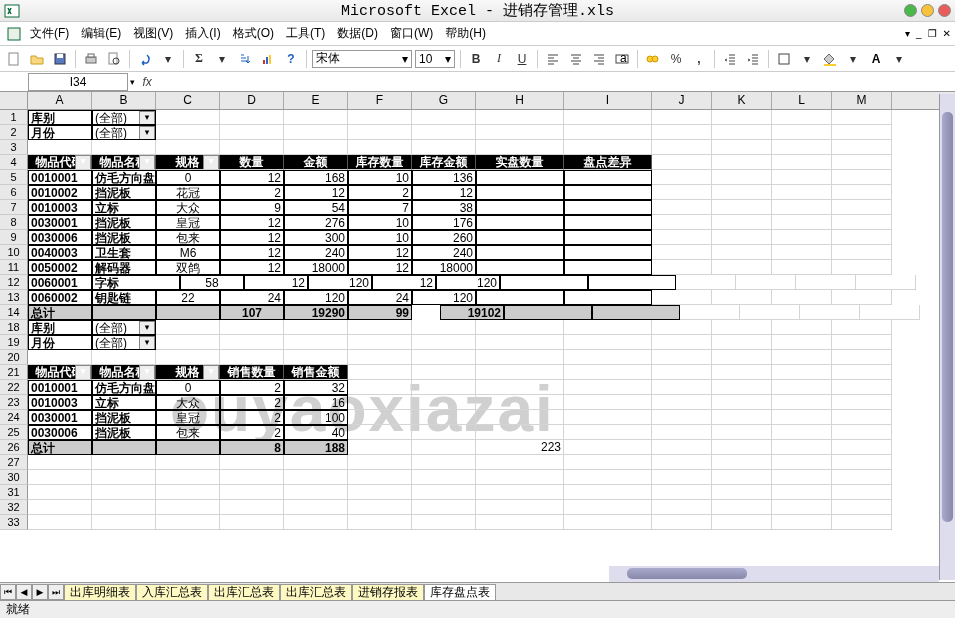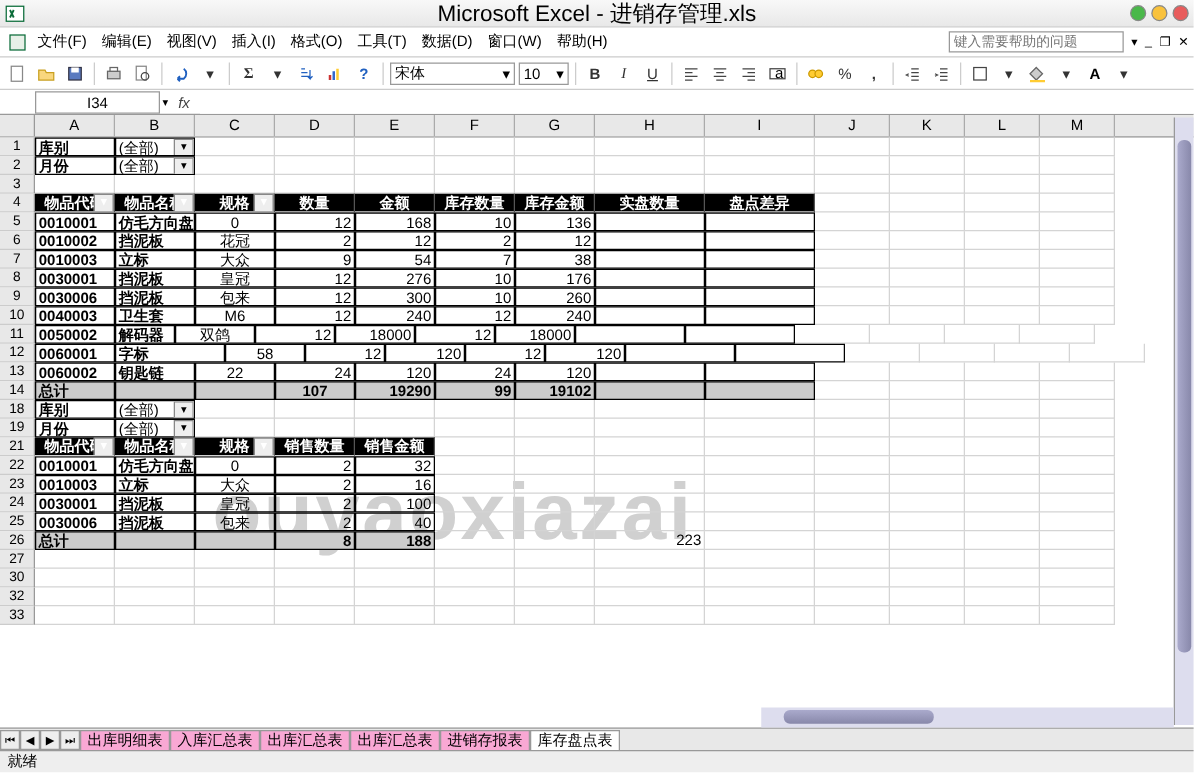--- a/index.html
+++ b/index.html
@@ -1,19 +1,19 @@
 <!DOCTYPE html>
 <html><head>
 <meta charset="utf-8">
 <style>
 * { margin: 0; padding: 0; box-sizing: border-box; font-family: "宋体", SimSun, sans-serif; font-size: 12px; }
 body { background: #fff; width: 955px; height: 618px; overflow: hidden; position: relative; }
 .title-bar { height: 22px; background: linear-gradient(#f8f8f8, #e8e8e8); border-bottom: 1px solid #ccc; display: flex; align-items: center; justify-content: center; position: relative; }
 .title-bar .icon { position: absolute; left: 4px; width: 16px; height: 16px; display: flex; align-items: center; justify-content: center; font-size: 11px; color: #0a6b38; }
-.title-text { font-size: 18px; color: #000; }
+.title-text { font-size: 15px; color: #000; font-family: Liberation Mono, monospace; }
 .win-buttons { position: absolute; right: 4px; display: flex; gap: 4px; }
 .win-btn { width: 13px; height: 13px; border-radius: 50%; border: 1px solid #888; }
 .win-btn.min { background: #4ab84a; }
 .win-btn.max { background: #f9c23c; }
 .win-btn.close { background: #e85c5c; }
 .menu-bar { height: 24px; display: flex; align-items: center; border-bottom: 1px solid #ccc; padding: 0 4px; }
 .menu-bar .mi { padding: 2px 6px; cursor: default; }
 .menu-bar .right { margin-left: auto; display: flex; align-items: center; gap: 6px; }
 .help-input { width: 140px; height: 17px; border: 1px solid #999; font-size: 11px; color: #999; padding: 0 3px; }
 .wc { font-size: 10px; color: #000; cursor: default; }
@@ -37,21 +37,21 @@
 .bord { border: 1px solid #000; border-right: 1px solid #000; border-bottom: 1px solid #000; }
 .bold { font-weight: bold; }
 .r { text-align: right; }
 .c { text-align: center; }
 .gray { background: #ccc; }
 .dd { position: relative; }
 .dd::after { content: "▾"; position: absolute; right: 0; top: 0; width: 14px; height: 13px; background: #eee; border: 1px solid #888; text-align: center; line-height: 11px; font-size: 9px; }
 .watermark { position: absolute; left: 170px; top: 280px; font-size: 64px; font-weight: bold; color: #d0d0d0; letter-spacing: 2px; pointer-events: none; z-index: 0; font-family: Arial, sans-serif; }
 .sheet-tabs { position: absolute; bottom: 18px; left: 0; right: 0; height: 18px; display: flex; align-items: center; background: #e8e8e8; border-top: 1px solid #999; font-size: 11px; }
 .nav-btn { width: 16px; height: 16px; border: 1px solid #999; background: #eee; text-align: center; line-height: 14px; font-size: 9px; cursor: default; }
-.tab { padding: 0 5px; border: 1px solid #999; background: #f9a8d4; border-bottom: none; height: 16px; line-height: 15px; }
+.tab { padding: 0 5px; border: 1px solid #999; background: #fef9c3; border-bottom: none; height: 16px; line-height: 15px; }
 .tab.active { background: #fff; font-weight: normal; }
 .status-bar { position: absolute; bottom: 0; left: 0; right: 0; height: 18px; background: #eee; border-top: 1px solid #999; padding: 0 6px; line-height: 17px; }
 .vscroll { position: absolute; right: 0; top: 94px; width: 16px; height: 486px; background: #dde; border-left: 1px solid #999; }
 .vscroll .thumb { position: absolute; left: 2px; top: 18px; width: 11px; height: 410px; background: linear-gradient(90deg,#aac,#88a); border-radius: 5px; }
 .hscroll { position: absolute; bottom: 18px; right: 16px; width: 330px; height: 16px; background: #dde; }
 .hscroll .thumb { position: absolute; top: 2px; left: 18px; height: 11px; width: 120px; background: linear-gradient(#aac,#88a); border-radius: 5px; }
 svg { display: block; }
 </style>
 </head>
 <body>
@@ -80,21 +80,20 @@
   <span class="mi">文件(F)</span>
   <span class="mi">编辑(E)</span>
   <span class="mi">视图(V)</span>
   <span class="mi">插入(I)</span>
   <span class="mi">格式(O)</span>
   <span class="mi">工具(T)</span>
   <span class="mi">数据(D)</span>
   <span class="mi">窗口(W)</span>
   <span class="mi">帮助(H)</span>
   <div class="right">
-    <input class="help-input" placeholder="键入需要帮助的问题" style="">
     <span class="wc">▾</span>
     <span class="wc">_</span>
     <span class="wc">❐</span>
     <span class="wc">✕</span>
   </div>
 </div>
 
 <div class="toolbar">
   <span class="tbtn">
       <svg width="14" height="14">
@@ -407,21 +406,21 @@
         <div class="cell bord" style="width: 88px;"></div>
         <div class="cell bord" style="width: 88px;"></div>
         <div class="cell" style="width: 60px;"></div>
         <div class="cell" style="width: 60px;"></div>
         <div class="cell" style="width: 60px;"></div>
         <div class="cell" style="width: 60px;"></div>
       </div>
       <div class="row">
         <div class="rh">11</div>
         <div class="cell bord bold" style="width: 64px;">0050002</div>
-        <div class="cell bord bold" style="width: 48px;">解码器</div>
+        <div class="cell bord bold" style="width: 64px;">解码器</div>
         <div class="cell bord c" style="width: 64px;">双鸽</div>
         <div class="cell bord r" style="width: 64px;">12</div>
         <div class="cell bord r" style="width: 64px;">18000</div>
         <div class="cell bord r" style="width: 64px;">12</div>
         <div class="cell bord r" style="width: 64px;">18000</div>
         <div class="cell bord" style="width: 88px;"></div>
         <div class="cell bord" style="width: 88px;"></div>
         <div class="cell" style="width: 60px;"></div>
         <div class="cell" style="width: 60px;"></div>
         <div class="cell" style="width: 60px;"></div>
@@ -460,21 +459,21 @@
         <div class="cell" style="width: 60px;"></div>
       </div>
       <div class="row">
         <div class="rh">14</div>
         <div class="cell bord bold gray" style="width: 64px;">总计</div>
         <div class="cell bord bold gray" style="width: 64px;"></div>
         <div class="cell bord bold gray" style="width: 64px;"></div>
         <div class="cell bord bold gray r" style="width: 64px; text-align: center;">107</div>
         <div class="cell bord bold gray r" style="width: 64px;">19290</div>
         <div class="cell bord bold gray r" style="width: 64px;">99</div>
-        <div class="cell bord bold gray r" style="width: 64px;">19102</div>
+        <div class="cell bord bold gray r" style="width: 64px; margin-left: 28px;">19102</div>
         <div class="cell bord bold gray" style="width: 88px;"></div>
         <div class="cell bord bold gray" style="width: 88px;"></div>
         <div class="cell" style="width: 60px;"></div>
         <div class="cell" style="width: 60px;"></div>
         <div class="cell" style="width: 60px;"></div>
         <div class="cell" style="width: 60px;"></div>
       </div>
       <div class="row">
         <div class="rh">18</div>
         <div class="cell bord bold" style="width: 64px;">库别</div>
@@ -488,20 +487,36 @@
         <div class="cell" style="width: 88px;"></div>
         <div class="cell" style="width: 60px;"></div>
         <div class="cell" style="width: 60px;"></div>
         <div class="cell" style="width: 60px;"></div>
         <div class="cell" style="width: 60px;"></div>
       </div>
       <div class="row">
         <div class="rh">19</div>
         <div class="cell bord bold" style="width: 64px;">月份</div>
         <div class="cell bord dd" style="width: 64px;">(全部)</div>
+        <div class="cell" style="width: 64px;"></div>
+        <div class="cell" style="width: 64px;"></div>
+        <div class="cell" style="width: 64px;"></div>
+        <div class="cell" style="width: 64px;"></div>
+        <div class="cell" style="width: 64px;"></div>
+        <div class="cell" style="width: 88px;"></div>
+        <div class="cell" style="width: 88px;"></div>
+        <div class="cell" style="width: 60px;"></div>
+        <div class="cell" style="width: 60px;"></div>
+        <div class="cell" style="width: 60px;"></div>
+        <div class="cell" style="width: 60px;"></div>
+      </div>
+      <div class="row">
+        <div class="rh">20</div>
+        <div class="cell" style="width: 64px;"></div>
+        <div class="cell" style="width: 64px;"></div>
         <div class="cell" style="width: 64px;"></div>
         <div class="cell" style="width: 64px;"></div>
         <div class="cell" style="width: 64px;"></div>
         <div class="cell" style="width: 64px;"></div>
         <div class="cell" style="width: 64px;"></div>
         <div class="cell" style="width: 88px;"></div>
         <div class="cell" style="width: 88px;"></div>
         <div class="cell" style="width: 60px;"></div>
         <div class="cell" style="width: 60px;"></div>
         <div class="cell" style="width: 60px;"></div>
@@ -614,20 +629,36 @@
         <div class="cell" style="width: 64px;"></div>
         <div class="cell" style="width: 88px;"></div>
         <div class="cell" style="width: 88px;"></div>
         <div class="cell" style="width: 60px;"></div>
         <div class="cell" style="width: 60px;"></div>
         <div class="cell" style="width: 60px;"></div>
         <div class="cell" style="width: 60px;"></div>
       </div>
       <div class="row">
         <div class="rh">30</div>
+        <div class="cell" style="width: 64px;"></div>
+        <div class="cell" style="width: 64px;"></div>
+        <div class="cell" style="width: 64px;"></div>
+        <div class="cell" style="width: 64px;"></div>
+        <div class="cell" style="width: 64px;"></div>
+        <div class="cell" style="width: 64px;"></div>
+        <div class="cell" style="width: 64px;"></div>
+        <div class="cell" style="width: 88px;"></div>
+        <div class="cell" style="width: 88px;"></div>
+        <div class="cell" style="width: 60px;"></div>
+        <div class="cell" style="width: 60px;"></div>
+        <div class="cell" style="width: 60px;"></div>
+        <div class="cell" style="width: 60px;"></div>
+      </div>
+      <div class="row">
+        <div class="rh">31</div>
         <div class="cell" style="width: 64px;"></div>
         <div class="cell" style="width: 64px;"></div>
         <div class="cell" style="width: 64px;"></div>
         <div class="cell" style="width: 64px;"></div>
         <div class="cell" style="width: 64px;"></div>
         <div class="cell" style="width: 64px;"></div>
         <div class="cell" style="width: 64px;"></div>
         <div class="cell" style="width: 88px;"></div>
         <div class="cell" style="width: 88px;"></div>
         <div class="cell" style="width: 60px;"></div>

